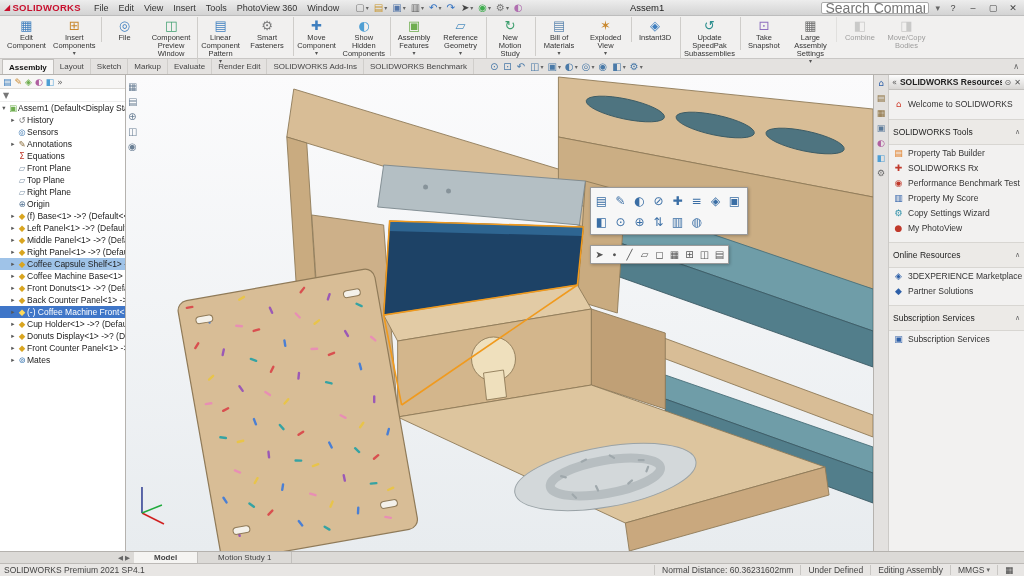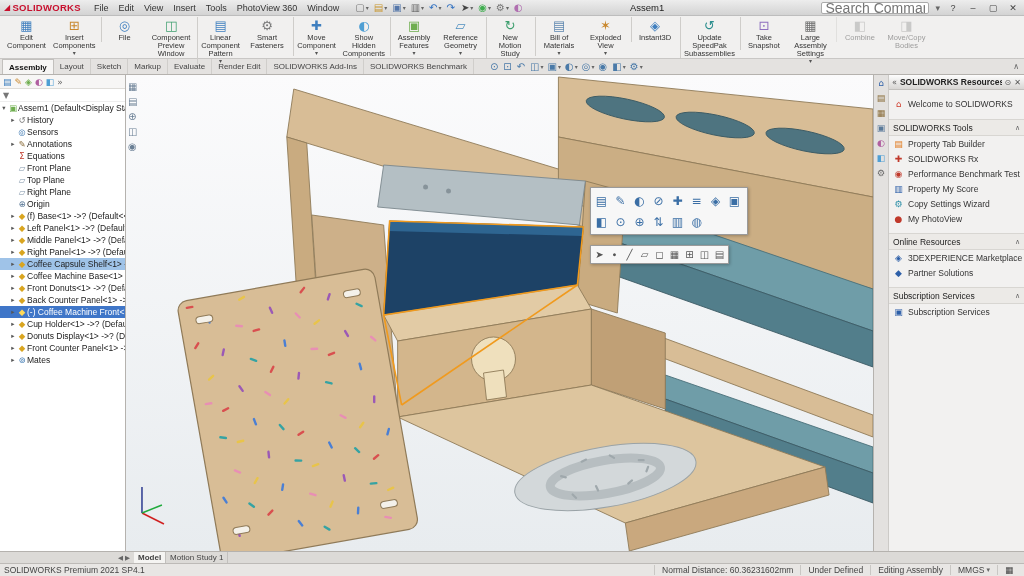--- a/index.html
+++ b/index.html
@@ -94,29 +94,29 @@
   .tp-content { flex:1; overflow:hidden; }
   .tp-header { height:15px; background:linear-gradient(#fdfdfd,#d8d6d4);
     border-bottom:1px solid #c2c0bd; display:flex; align-items:center; gap:3px;
     font-size:8.5px; color:#222; padding:0 3px; }
   .tp-header .ttl { font-weight:bold; flex:1; white-space:nowrap; overflow:hidden; }
   .tp-header .icon { font-size:8px; color:#555; }
   .tp-row { display:flex; align-items:center; gap:4px; font-size:8.5px; color:#333;
     padding:0 4px; height:15px; white-space:nowrap; overflow:hidden; }
   .tp-row.welcome { margin:6px 0 8px; }
   .tp-row.hdr { background:#eceae7; border-top:1px solid #d8d6d2;
-    border-bottom:1px solid #d8d6d2; color:#222; margin-top:7px; height:17px; }
+    border-bottom:1px solid #d8d6d2; color:#222; margin-top:7px; height:26px; }
   .tp-ic { font-size:9px; width:11px; text-align:center; flex:none; }
   .tp-ch { margin-left:auto; font-size:7px; color:#666; }
 
   
   .bottomtabs { height:12px; background:#dcdad7; border-top:1px solid #b5b2ae;
     display:flex; align-items:stretch; font-size:8px; color:#444; padding-left:114px; }
   .bt-nav { display:flex; align-items:center; gap:2px; padding:0 4px; color:#666; font-size:6.5px; }
-  .btab { padding:0 4px; display:flex; align-items:center; border-right:1px solid #c2c0bd; }
+  .btab { padding:0 20px; display:flex; align-items:center; border-right:1px solid #c2c0bd; }
   .btab.active { background:#f5f4f2; font-weight:bold; }
   .statusbar { height:13px; background:#e8e6e4; border-top:1px solid #bdbab7;
     display:flex; align-items:center; font-size:8.5px; color:#444; padding:0 4px; }
   .sb-right { margin-left:auto; display:flex; align-items:center; }
   .sb-seg { padding:0 7px; border-left:1px solid #c9c7c4; display:flex; align-items:center; gap:2px; }
   .sb-seg .icon { font-size:7px; color:#666; }
 </style>
 </head>
 <body>
 

